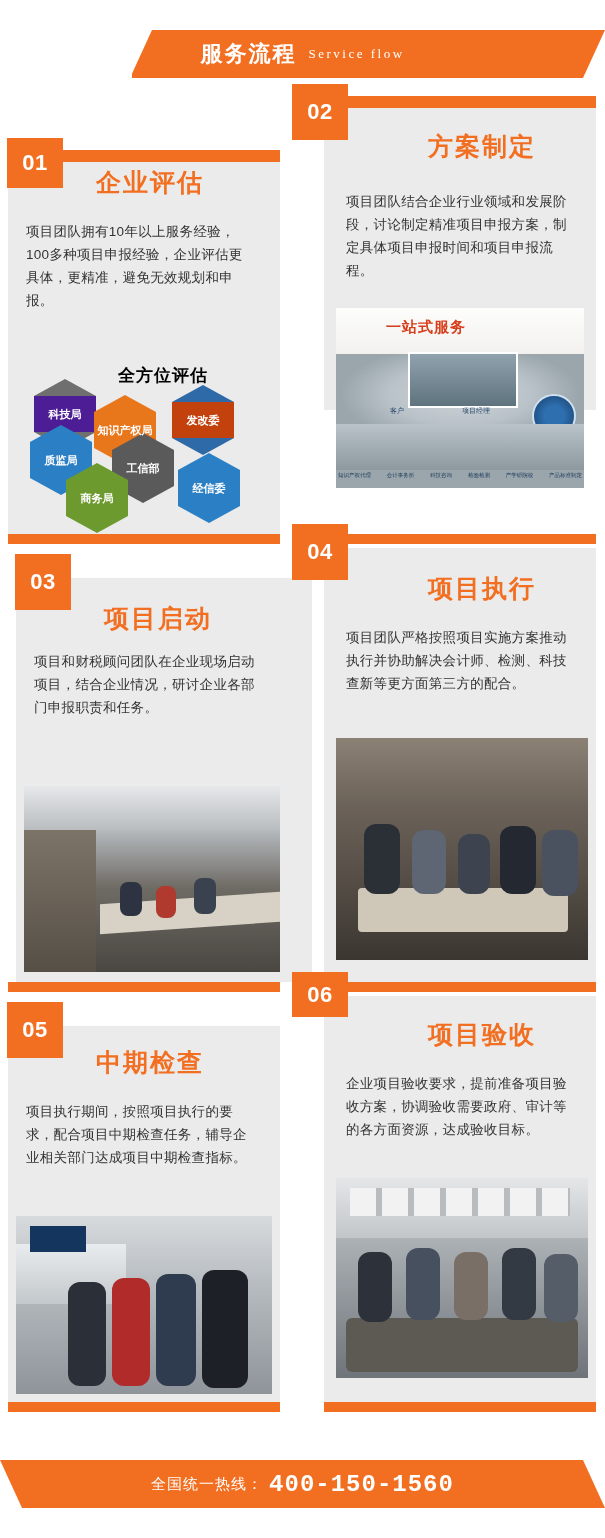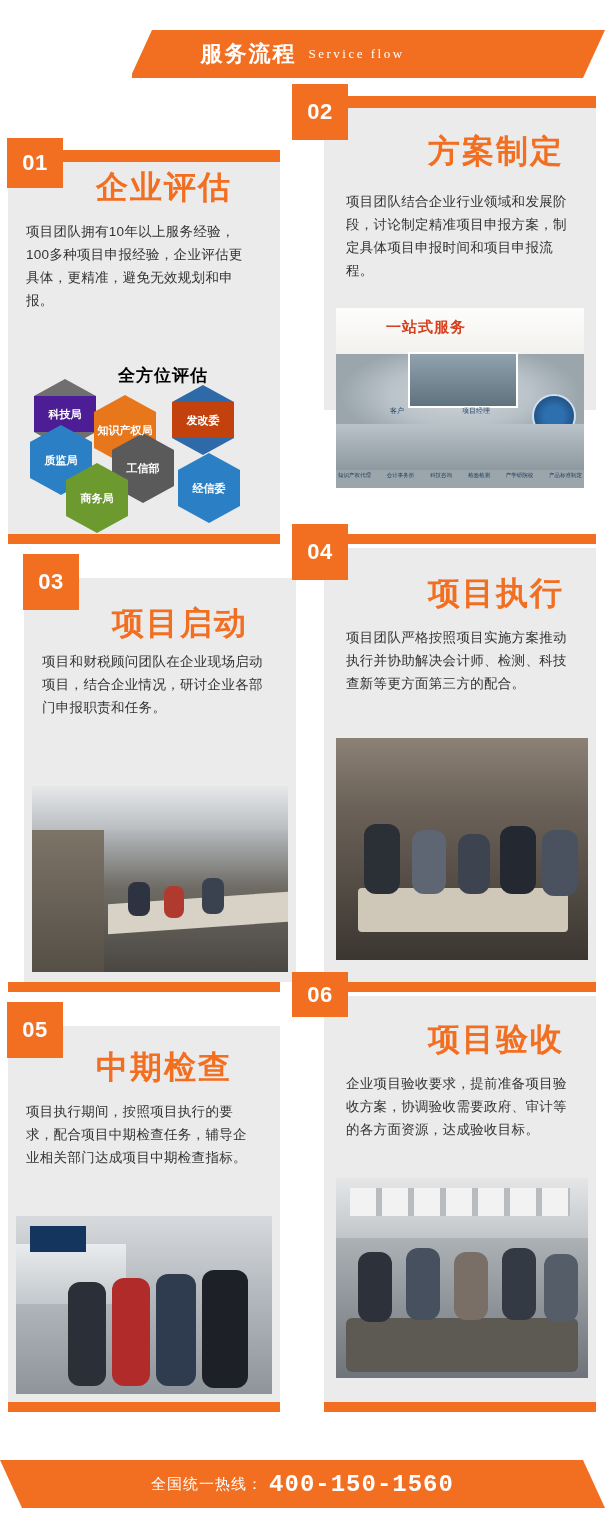--- a/index.html
+++ b/index.html
@@ -82,21 +82,21 @@
     font-size: 22px;
     font-family: "Liberation Sans", sans-serif;
     display: flex;
     align-items: center;
     justify-content: center;
     letter-spacing: 0.5px;
   }
   .card .card-title {
     position: absolute;
     color: #f26f21;
-    font-size: 32px;
+    font-size: 25px;
     font-weight: bold;
     letter-spacing: 2px;
     white-space: nowrap;
   }
   .card .card-body {
     position: absolute;
     color: #333333;
     font-size: 13.5px;
     line-height: 23px;
     letter-spacing: 0.3px;
@@ -279,21 +279,21 @@
       <span>检验检测</span>
       <span>产学研院校</span>
       <span>产品标准制定</span>
     </div>
   </div>
 </div>
 
 <div class="accent" style="position:absolute;left:8px;top:534px;width:272px;height:10px;"></div>
 <div class="accent" style="position:absolute;left:324px;top:534px;width:272px;height:10px;"></div>
 
-<div class="card" style="left:24px; top:578px; width:272px; height:404px;">
+<div class="card" style="left:16px; top:578px; width:296px; height:404px;">
   <div class="orange-tab" style="left:-1px; top:-24px; width:56px; height:56px;">
     <span>03</span>
   </div>
   <div class="card-title" style="left:88px; top:24px;">项目启动</div>
   <div class="card-body" style="left:18px; top:72px; width:228px;">项目和财税顾问团队在企业现场启动项目，结合企业情况，研讨企业各部门申报职责和任务。</div>
 
   <div class="photo" style="left:8px; top:208px; width:256px; height:186px;">
     <div class="ph-base" style="background:linear-gradient(180deg,#cfd3d6 0%,#b4b9bd 24%,#6e6a64 55%,#4a4641 100%);"></div>
     <div style="position:absolute;left:0;top:0;width:256px;height:44px;background:linear-gradient(180deg,#e6e8ea,#b9bdc0);"></div>
     <div style="position:absolute;left:0;top:44px;width:72px;height:142px;background:linear-gradient(180deg,#7d7468,#554f46);"></div>

